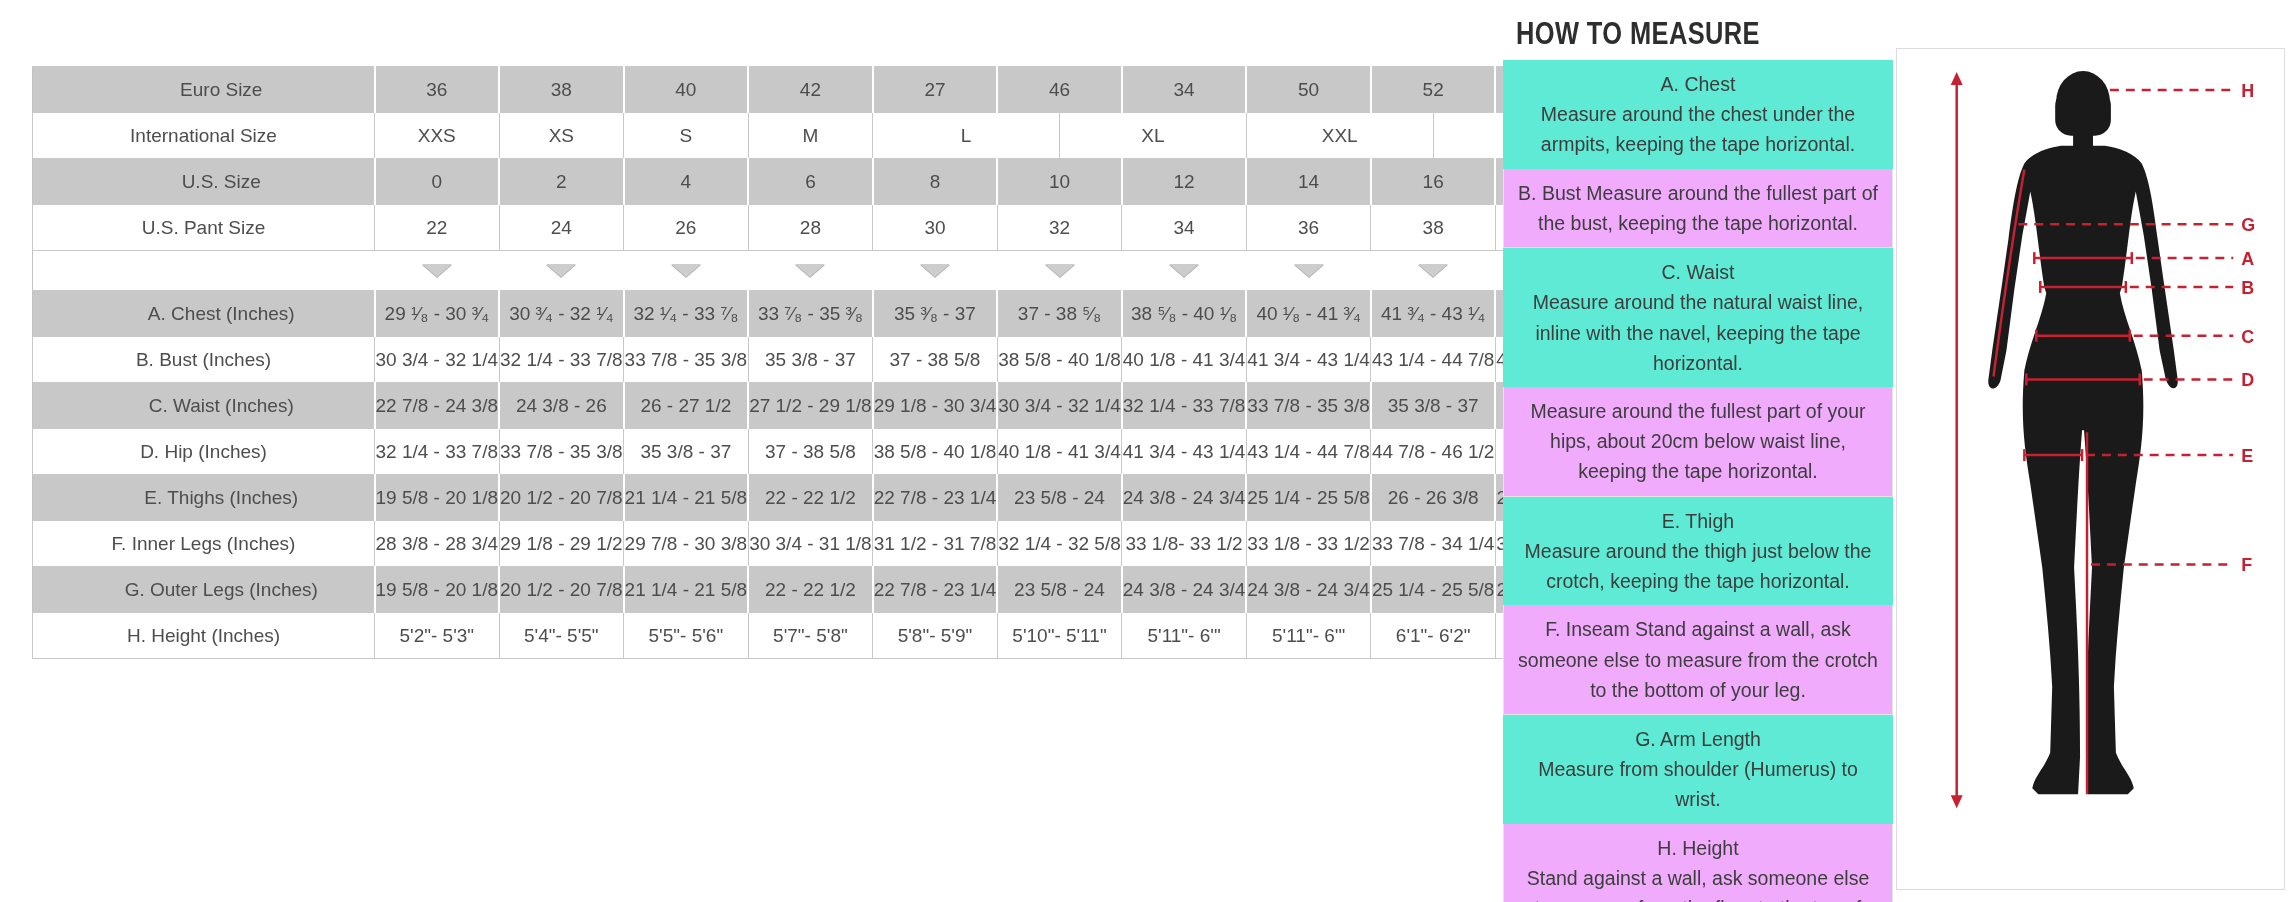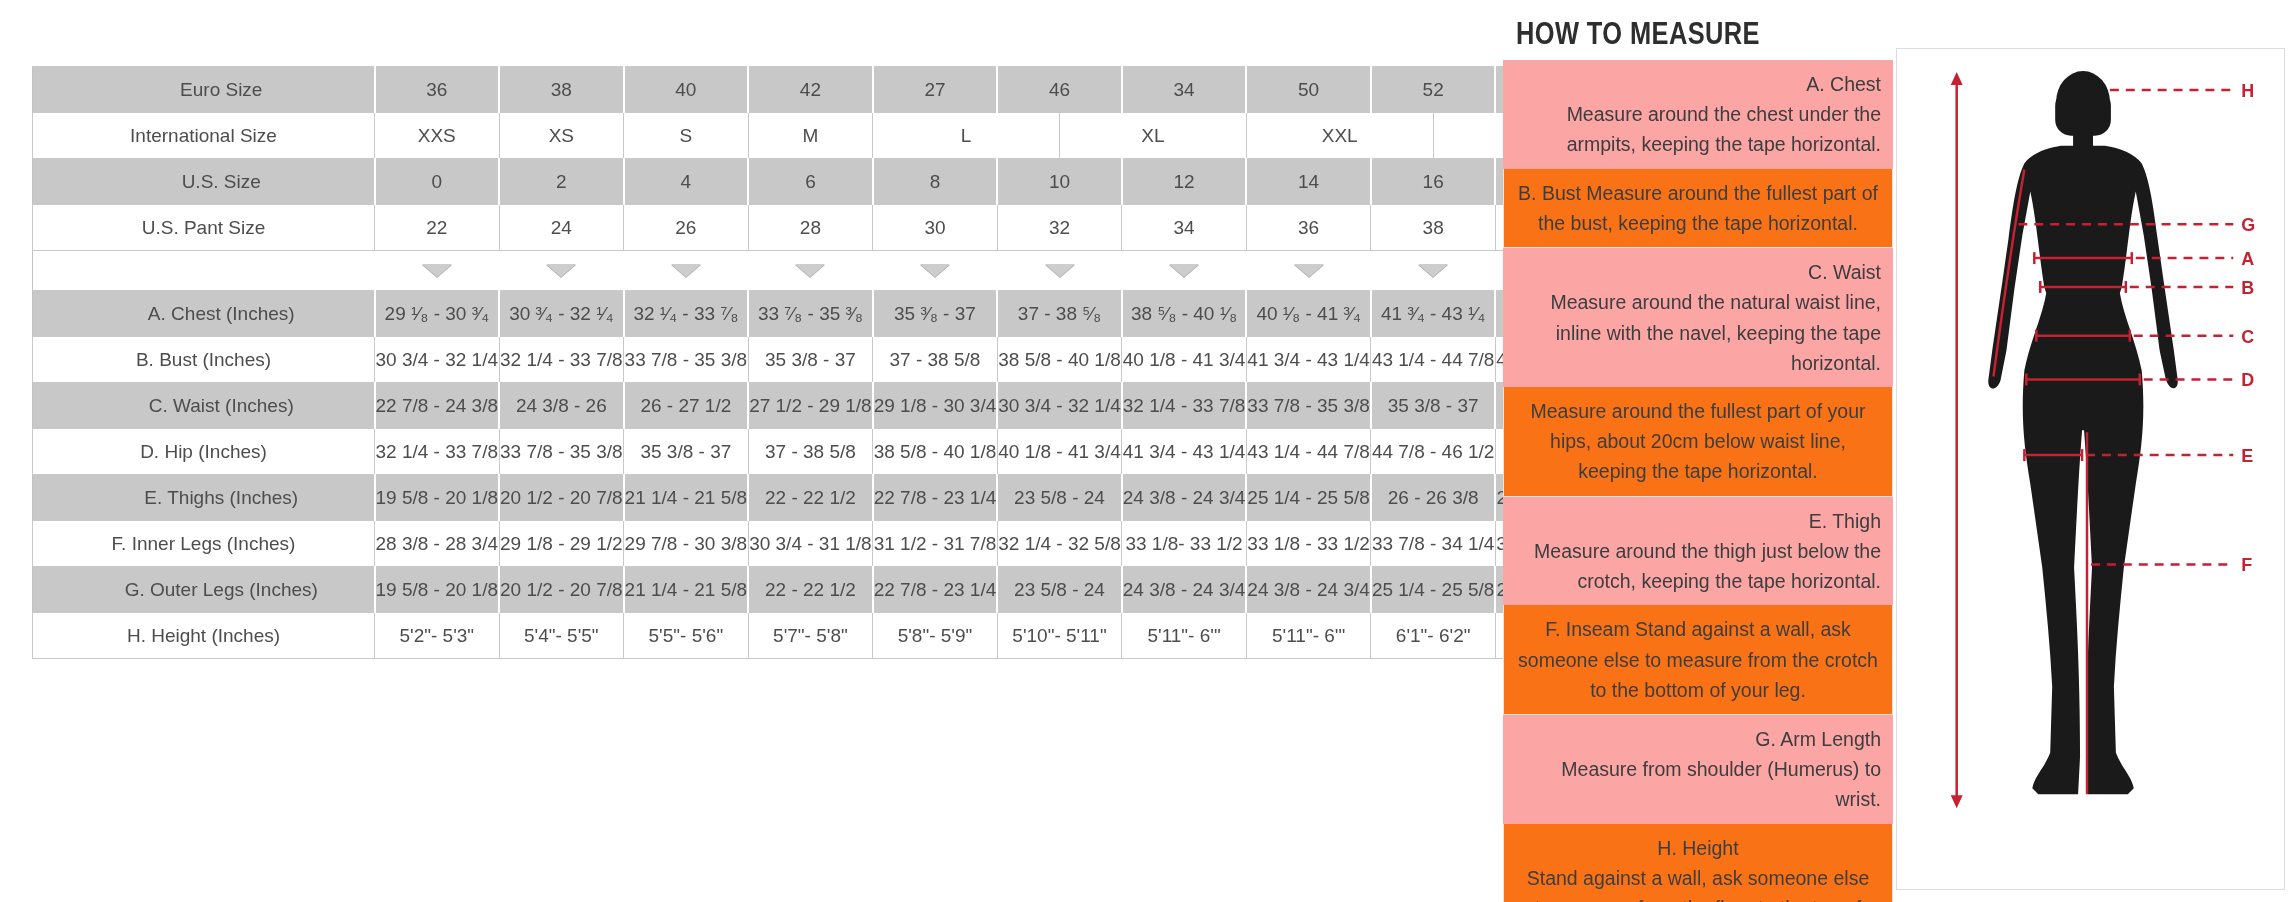--- a/index.html
+++ b/index.html
@@ -26,22 +26,22 @@
   table.size-chart tr.gray td:last-child  { border-right:1px solid #c2c2c2; }
   table.size-chart tr.arrows td { height:40px; border-left:none; border-right:none; }
   .tri { width:0; height:0; margin:0 auto;
          border-left:15px solid transparent; border-right:15px solid transparent;
          border-top:13px solid #cdcdcd; filter:drop-shadow(0 1px 0 #aeaeae); }
 
   
   .htm-list { position:absolute; left:1503px; top:60px; width:390px; }
   .htm-item { text-align:center; font-size:19.5px; line-height:1.55; color:#3d3d3d;
               padding:9px 12px; }
-  .htm-item.gray  { background:#fca5a5;text-align:right; }
-  .htm-item.white { background:#f97316; border:1px solid #e4e4e4; border-top:none; }
+  .htm-item.gray  { background:#5eead4; }
+  .htm-item.white { background:#f0abfc; border:1px solid #e4e4e4; border-top:none; }
   .htm-item .hd { display:block; }
   .htm-item .hd.inline { display:inline; }
 
   
   .figure-panel { position:absolute; left:1896px; top:48px; width:389px; height:842px;
                   border:1px solid #dcdcdc; background:#fff; }
   .figure-panel svg { width:100%; height:100%; display:block; }
   .mline  { stroke:#c52130; stroke-width:2.5; fill:none; }
   .mdash  { stroke:#c52130; stroke-width:2.5; fill:none; stroke-dasharray:9 7; }
   .mlabel { fill:#c52130; font-size:18px; font-weight:bold; font-family:"Liberation Sans",sans-serif; }

